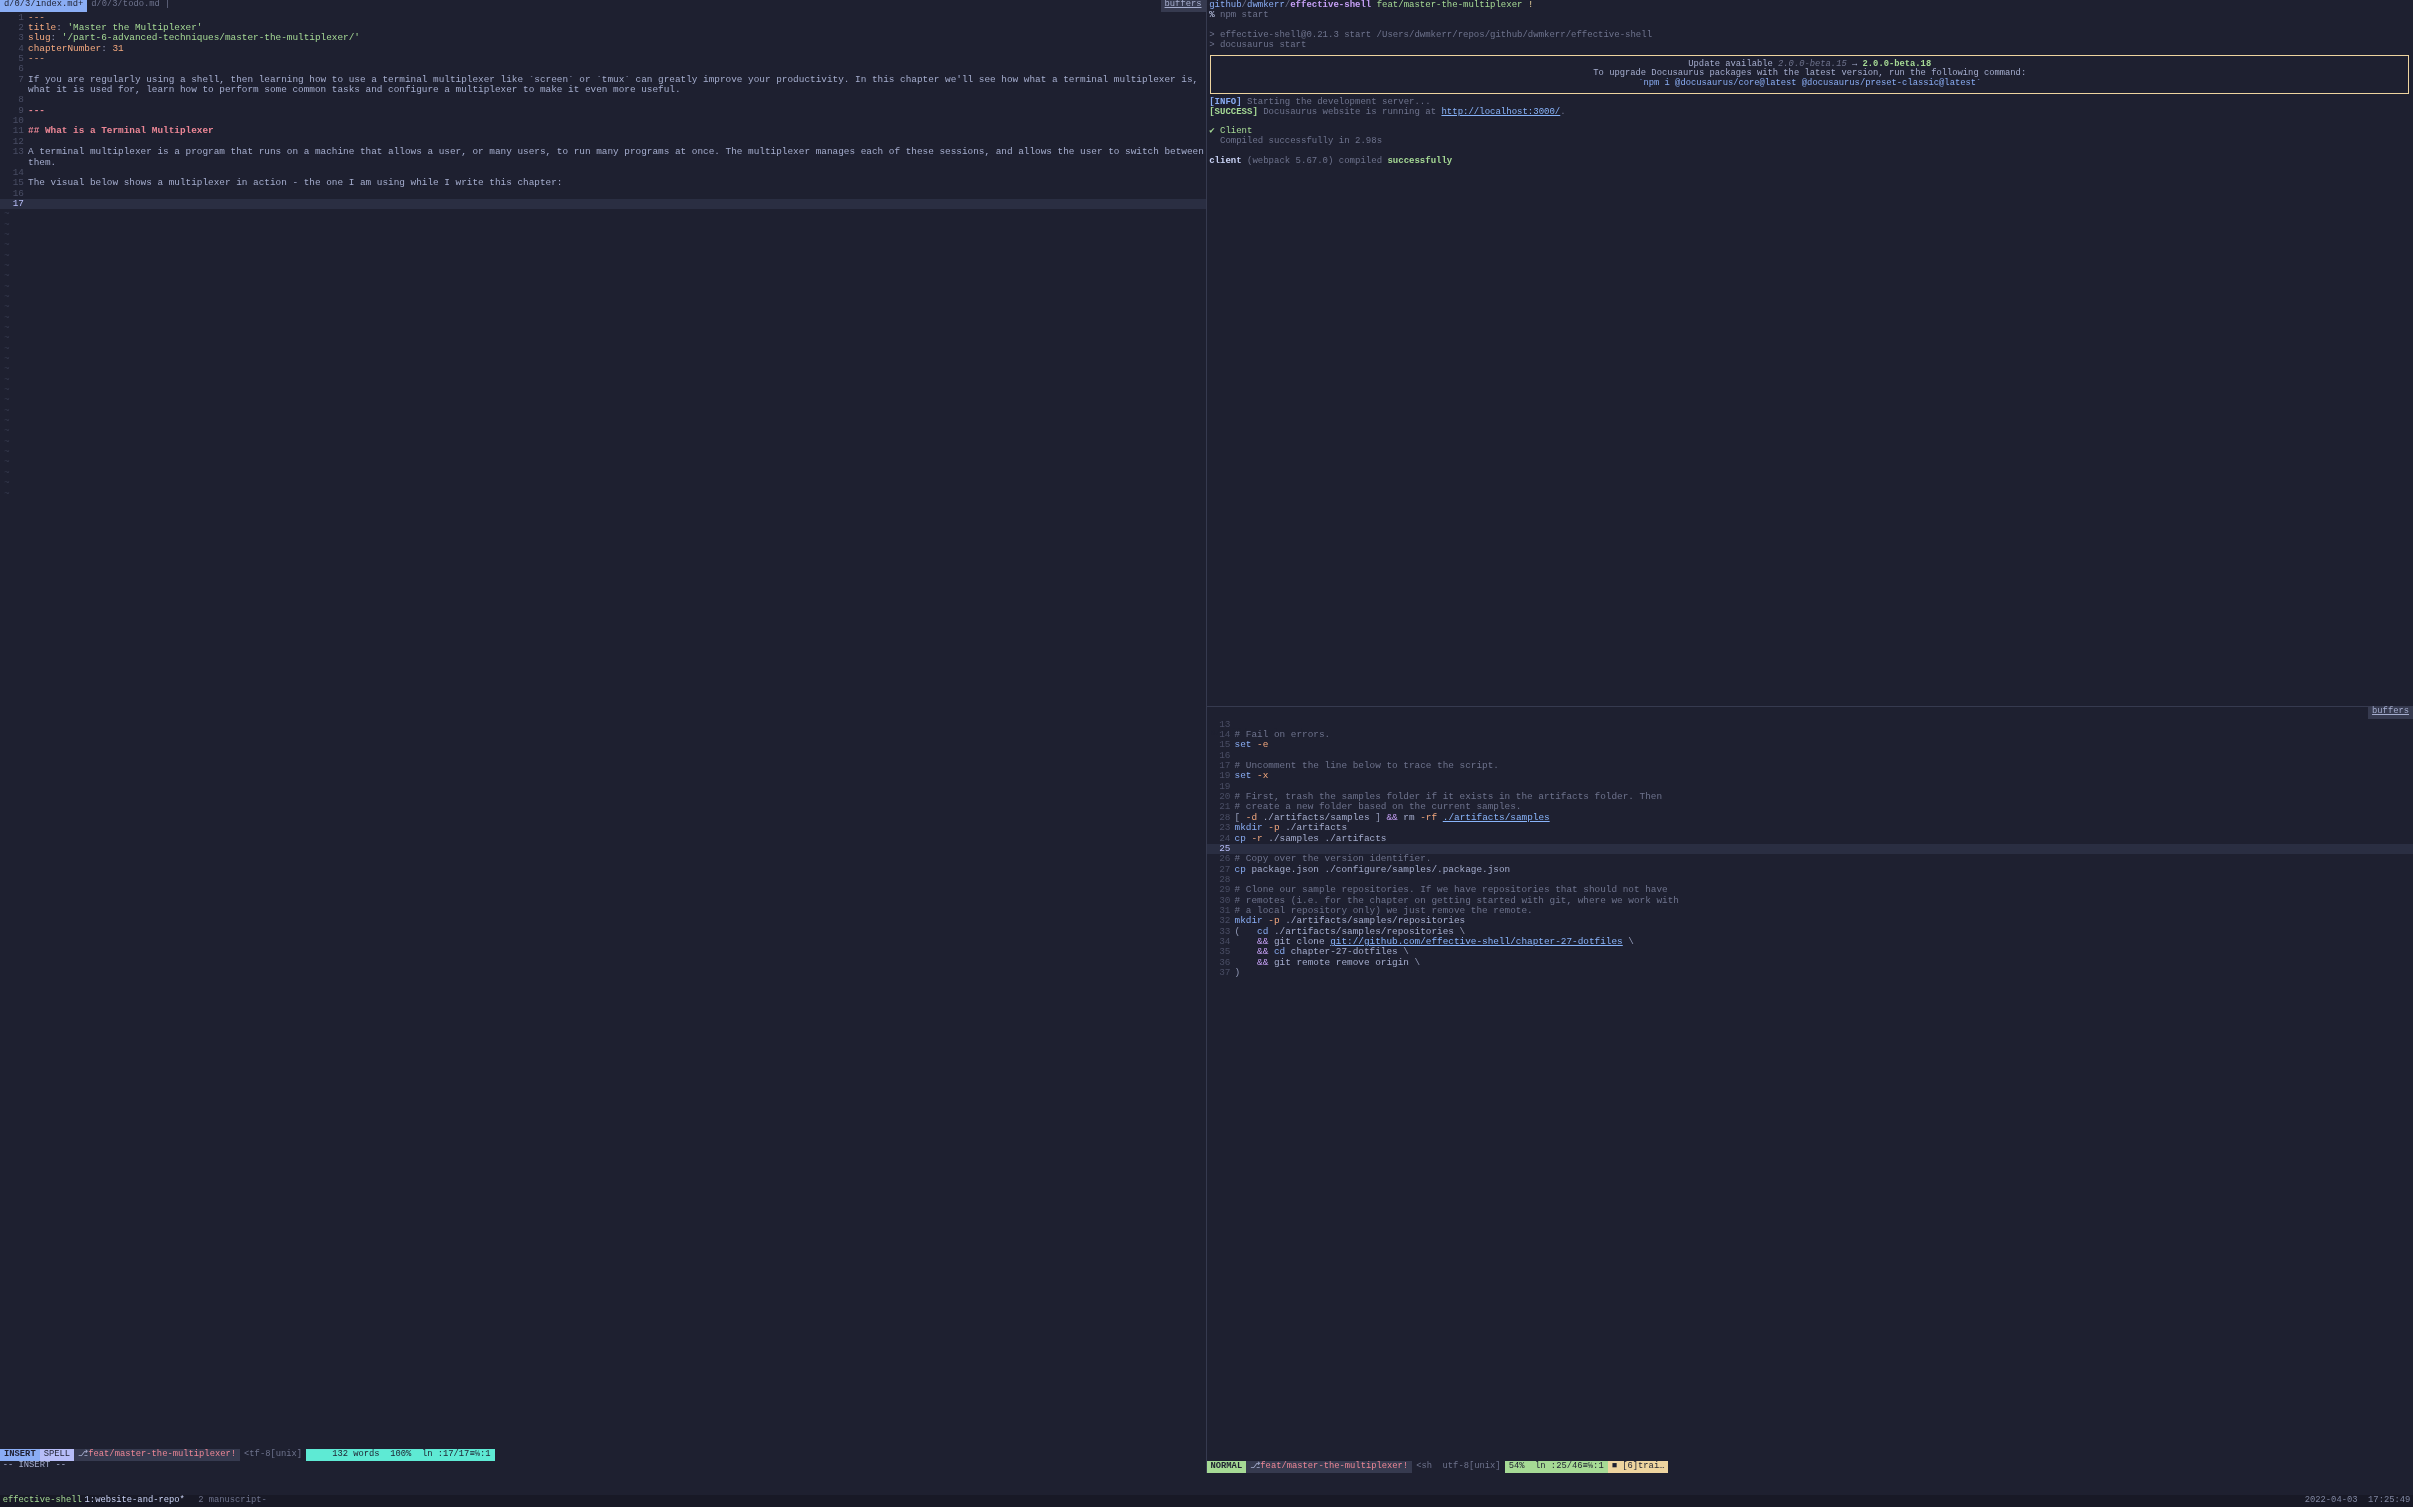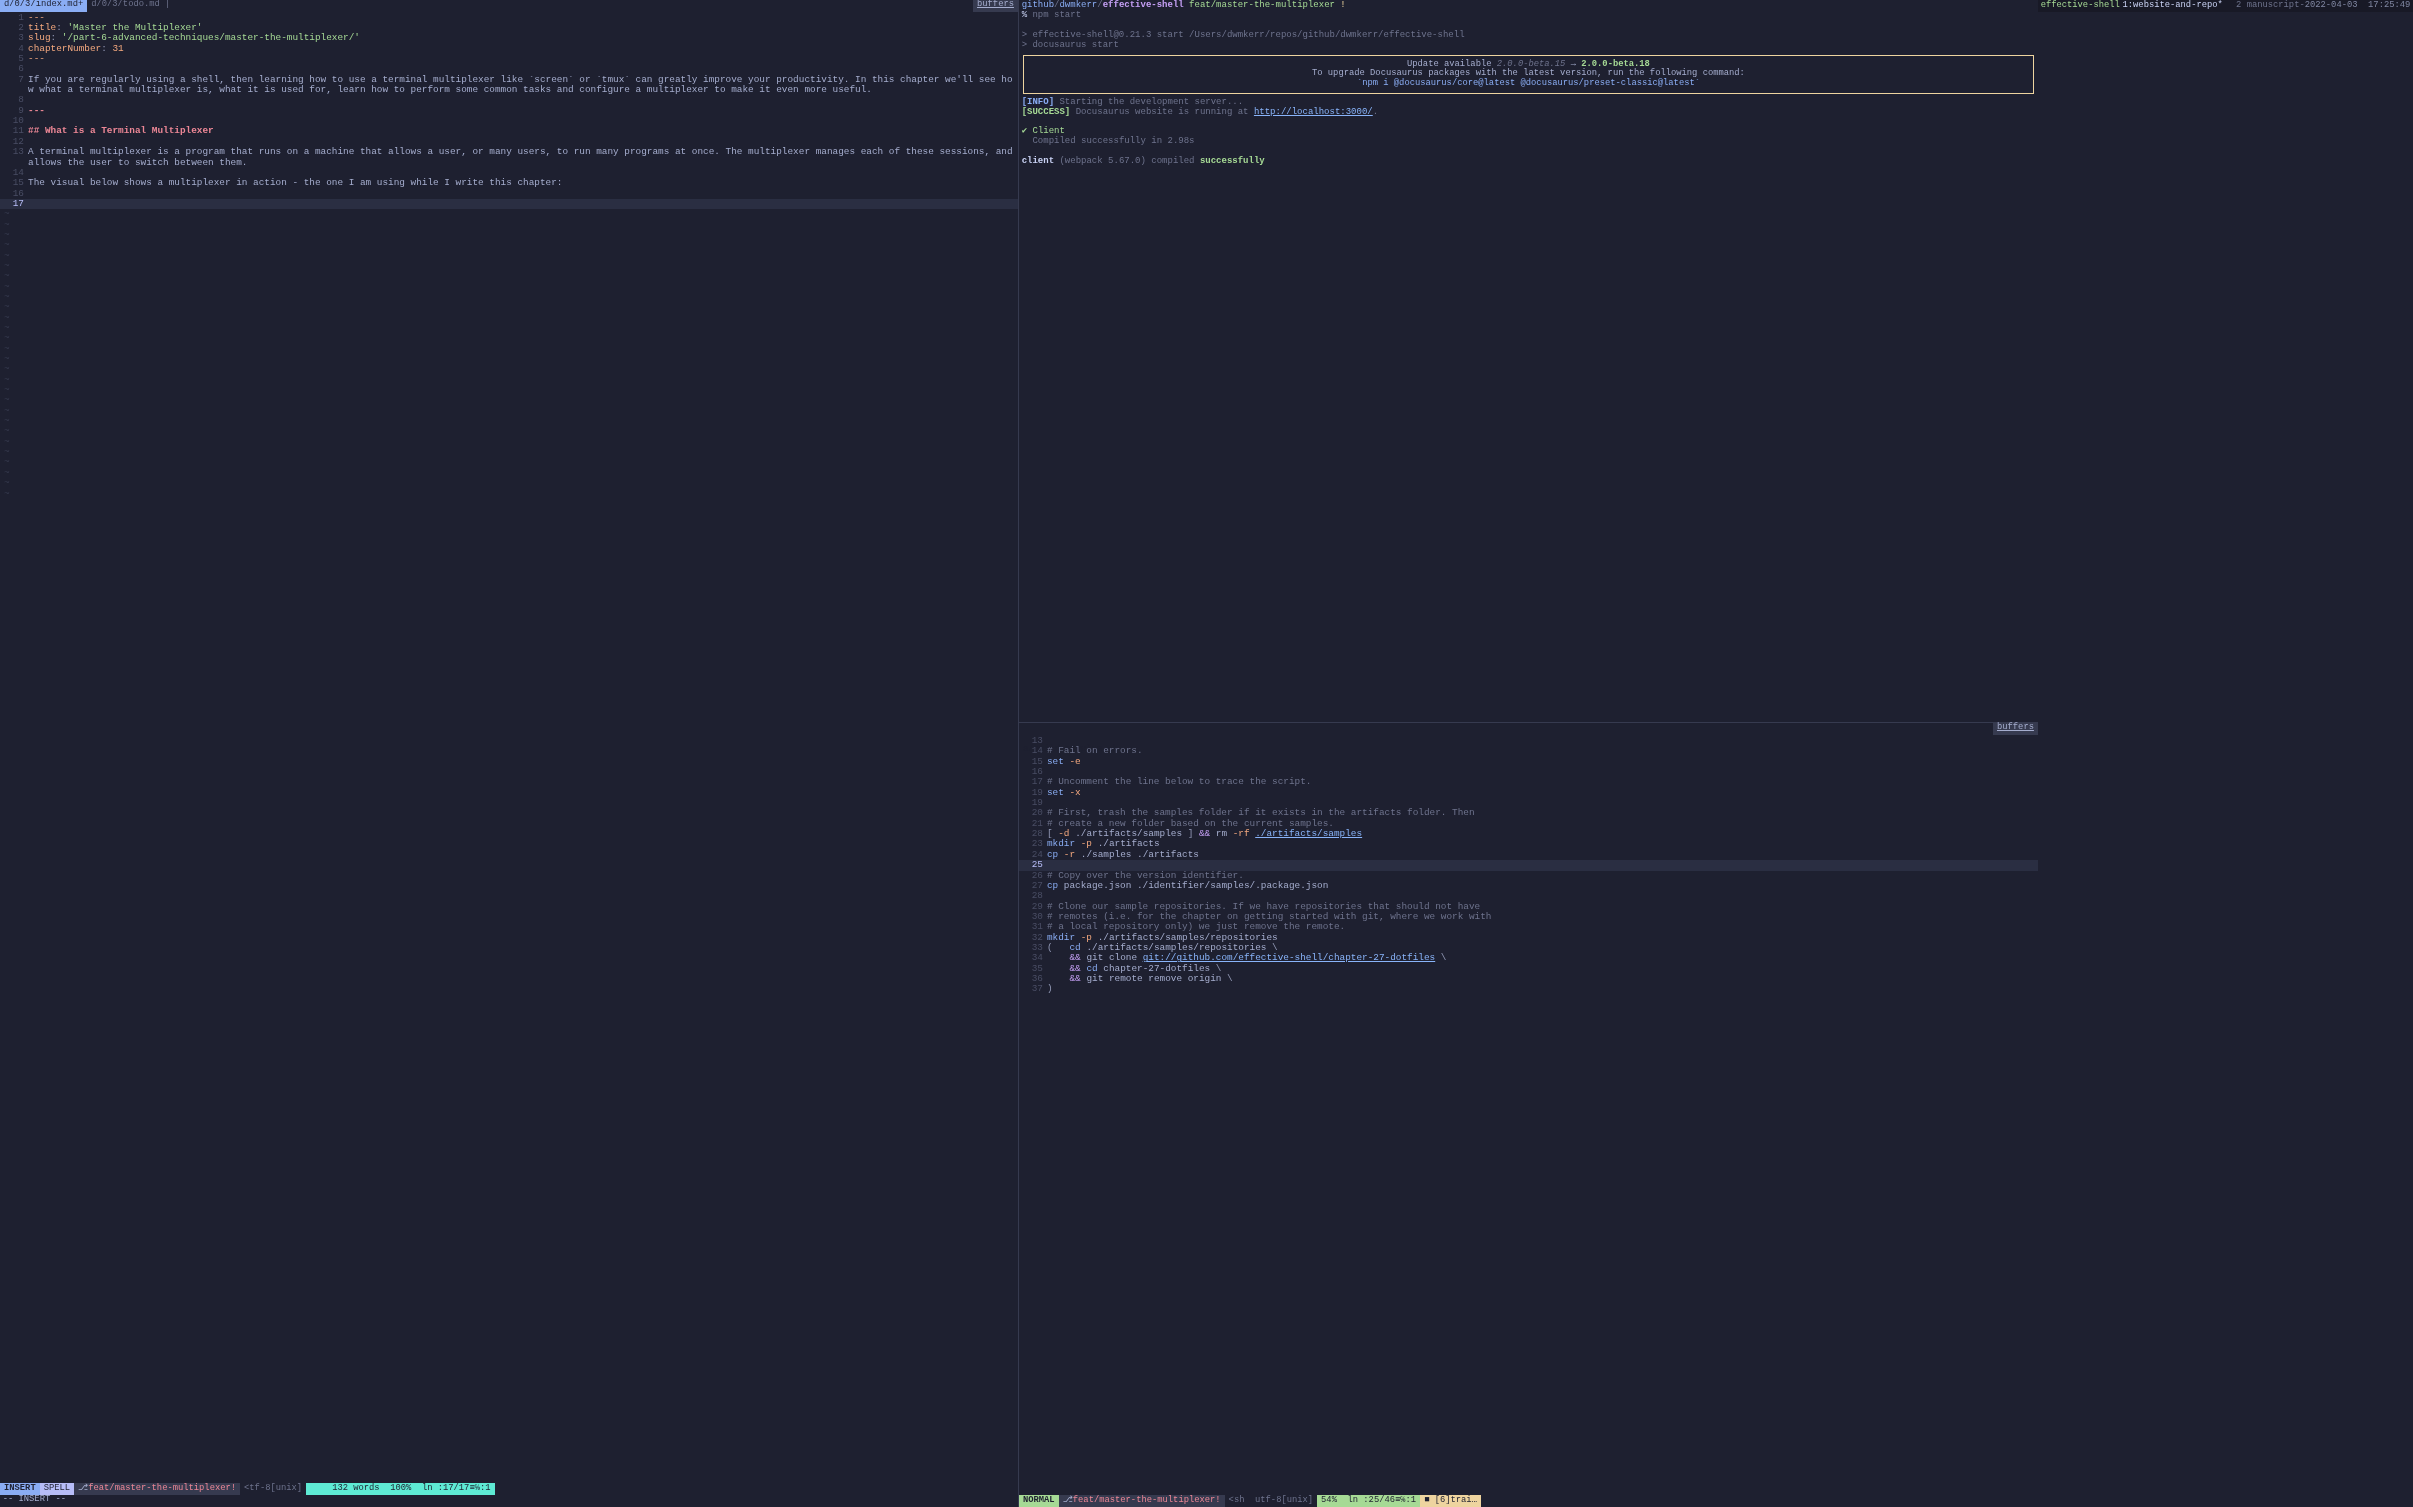--- a/index.html
+++ b/index.html
@@ -9,21 +9,22 @@
     line-height: 1.1;
     background: #1e2030;
     color: #a5adce;
     overflow: hidden;
     letter-spacing: 0;
   }
   .screen {
     width: 100vw;
     height: 100vh;
     display: flex;
-    flex-direction: row;
+    flex-direction: column;
+    gap: 22px;
   }
   .main-area {
     flex: 1;
     display: flex;
     min-height: 0;
   }
   .left-pane {
     width: 50%;
     display: flex;
     flex-direction: column;
@@ -364,21 +365,21 @@
               <div class="line curline">
                 <div class="ln cur">25</div>
                 <div class="txt"></div>
               </div>
               <div class="line">
                 <div class="ln">26</div>
                 <div class="txt"><span class="cmt"># Copy over the version identifier.</span></div>
               </div>
               <div class="line">
                 <div class="ln">27</div>
-                <div class="txt"><span class="cmd">cp </span><span>package.json ./identifier/samples/.package.json</span></div>
+                <div class="txt"><span class="cmd">cp </span><span>package.json ./configure/samples/.package.json</span></div>
               </div>
               <div class="line">
                 <div class="ln">28</div>
                 <div class="txt"></div>
               </div>
               <div class="line">
                 <div class="ln">29</div>
                 <div class="txt"><span class="cmt"># Clone our sample repositories. If we have repositories that should not have</span></div>
               </div>
               <div class="line">

